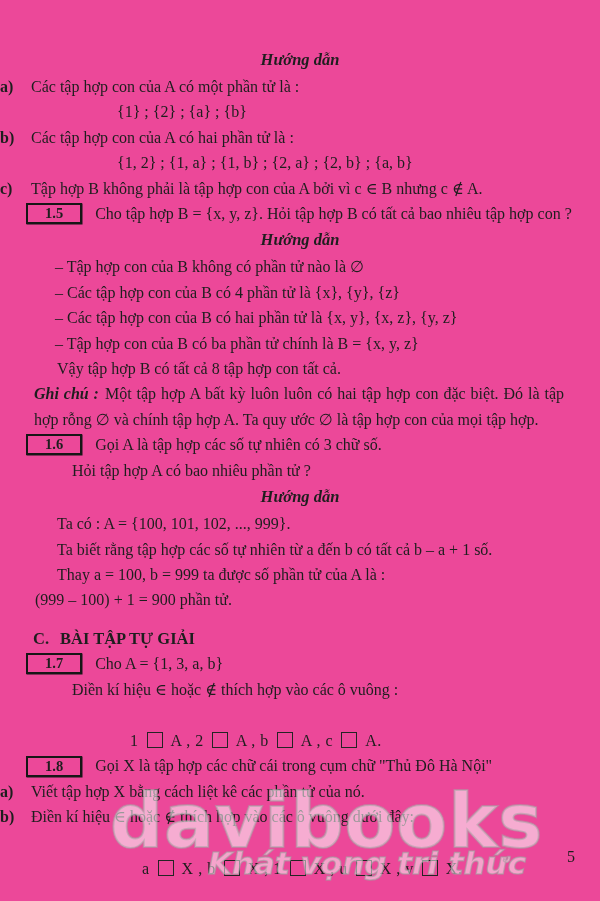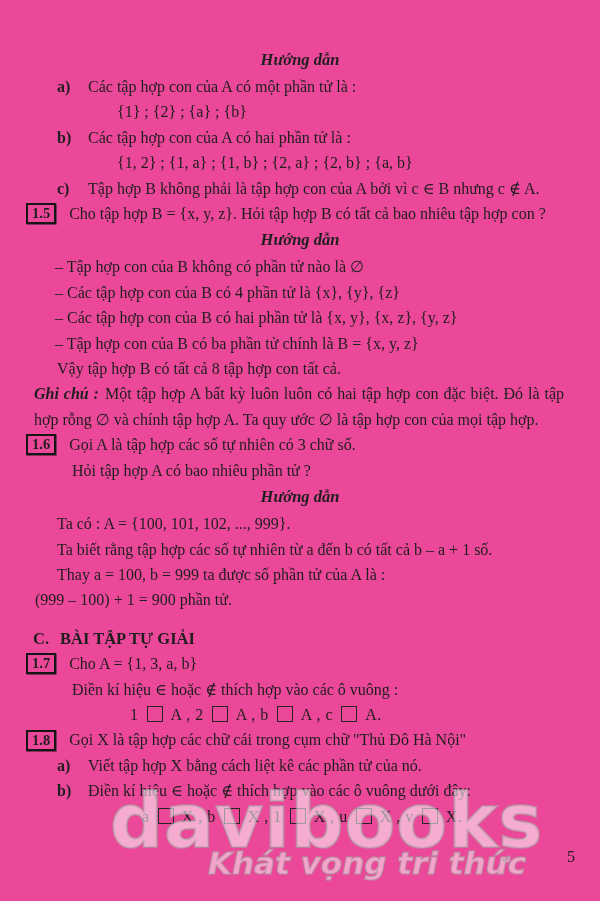--- a/index.html
+++ b/index.html
@@ -14,42 +14,42 @@
     font-size:16px;
     overflow:hidden;
     box-sizing:border-box;
     padding-top:46px;
   }
   .line { line-height:25.4px; min-height:25.4px; white-space:nowrap; }
   .guide-heading {
     text-align:center; font-weight:bold; font-style:italic;
     font-size:16.5px; line-height:26px; margin:1px 0;
   }
-  .letter-item { padding-left:57px; }
+  .letter-item { }
   .llabel { display:inline-block; width:31px; font-weight:bold; }
   .sets { padding-left:117px; }
   .problem { margin-left:26px; display:flex; align-items:center; }
   .pbox {
     display:inline-block; border:2px solid #161616;
     font-weight:bold; font-size:14.5px; line-height:17px;
-    padding:0 4px; margin-right:13px; flex:0 0 auto;
+    padding:0 17px; margin-right:13px; flex:0 0 auto;
     box-shadow:0.5px 0.5px 0 #161616;
   }
   .dash-item { padding-left:55px; }
   .para-plain { padding-left:57px; }
   .cont { padding-left:72px; }
   .note {
     padding-left:34px; padding-right:36px;
     line-height:25.4px; text-align:justify; margin:0;
   }
   .note-label { font-weight:bold; font-style:italic; margin-right:6px; }
   .formula { text-align:left; padding-right:40px;padding-left:35px; }
   .section-heading { padding-left:33px; font-weight:bold; margin-top:13px; font-size:16.5px; }
   .sec-label { display:inline-block; width:27px; }
-  .boxes { padding-left:130px; letter-spacing:0.5px; }
+  .boxes { padding-left:130px; letter-spacing:0.5px;margin-top:26px; }
   .boxes18 { padding-left:142px; }
   .sq {
     display:inline-block; width:14px; height:14px;
     border:1.6px solid #242424; margin:0 8px; vertical-align:-2px;
     background:transparent;
   }
   .watermark-brand {
     position:absolute; left:110px; top:778px;
     font-family:"DejaVu Sans","Liberation Sans",sans-serif;
     font-weight:bold; font-size:74px; letter-spacing:1px;

